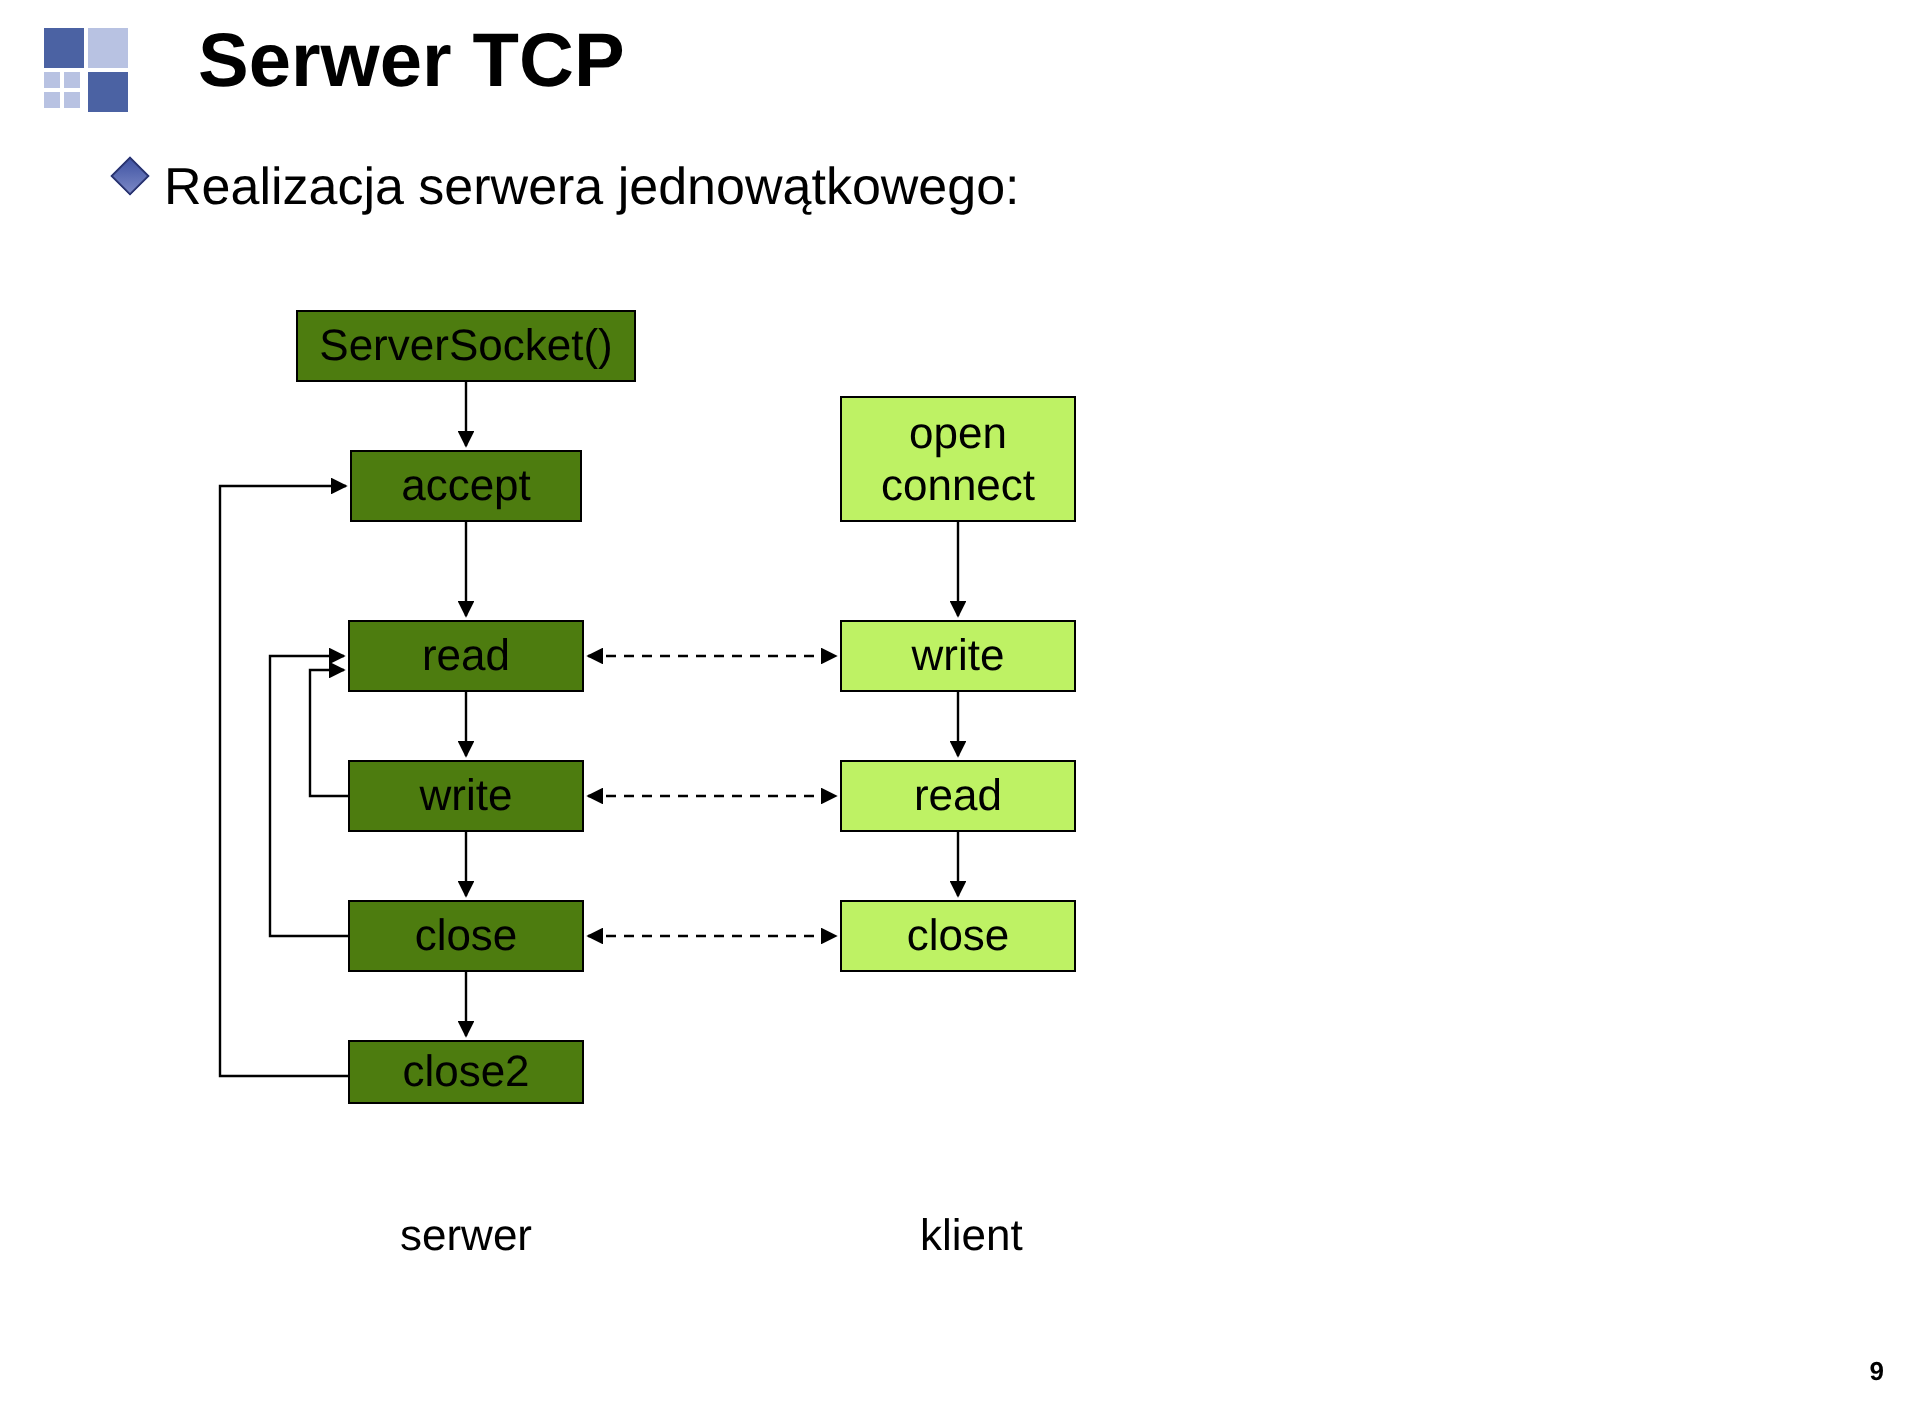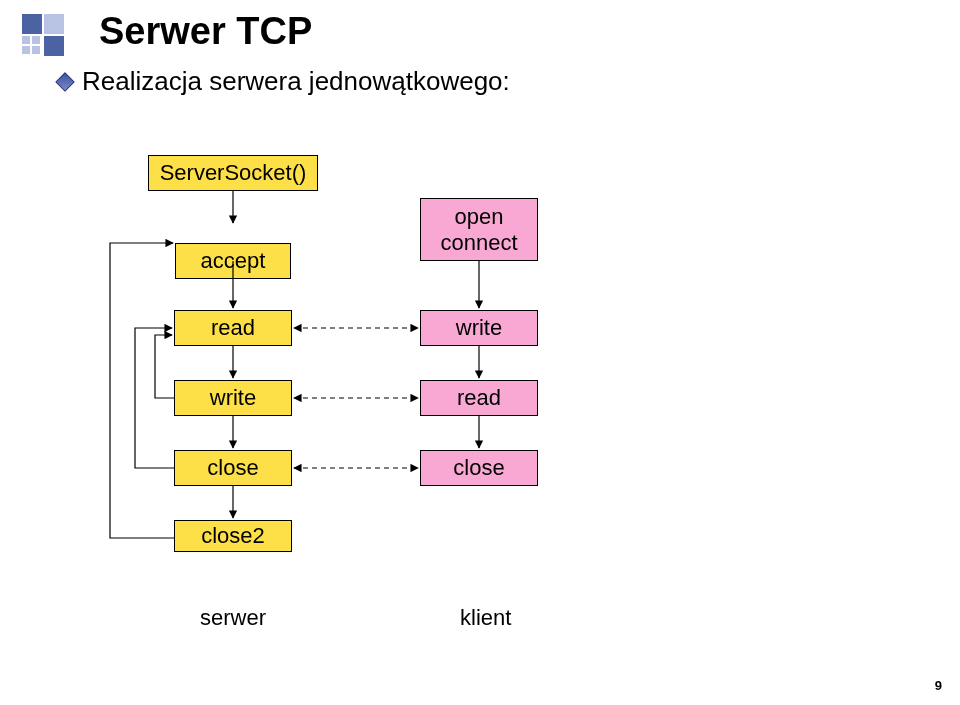--- a/index.html
+++ b/index.html
@@ -51,20 +51,21 @@
   .bullet-row .dia {
     width: 14px;
     height: 14px;
     transform: rotate(45deg);
     background: linear-gradient(135deg, #3b4fa0 0%, #7f8cc8 100%);
     box-shadow: 0 0 0 1px #2b3570 inset;
   }
   .bullet-row .txt {
     font-size: 26px;
     color: #000;
+    margin-top: 12px;
   }
 
   .canvas {
     position: absolute;
     left: 0;
     top: 0;
     width: 960px;
     height: 705px;
   }
 
@@ -72,22 +73,22 @@
     position: absolute;
     box-sizing: border-box;
     border: 1px solid #000;
     font-size: 22px;
     color: #000;
     display: flex;
     align-items: center;
     justify-content: center;
     padding: 0 6px;
   }
-  .blue { background: #fde047; }
-  .plain { background: #f9a8d4; border: 1px solid #000; }
+  .blue { background: #4d7c0f; }
+  .plain { background: #bef264; border: 1px solid #000; }
   .label {
     position: absolute;
     font-size: 22px;
     color: #000;
   }
   .pagenum {
     position: absolute;
     right: 18px;
     bottom: 12px;
     font-size: 13px;
@@ -111,21 +112,21 @@
 </div>
 
 <div class="title">Serwer TCP</div>
 
 <div class="bullet-row">
   <div class="dia"></div>
   <div class="txt">Realizacja serwera jednowątkowego:</div>
 </div>
 
 <div class="box blue" style="left:148px; top:155px; width:170px; height:36px;">ServerSocket()</div>
-<div class="box blue" style="left:175px; top:225px; width:116px; height:36px;margin-top:18px;">accept</div>
+<div class="box blue" style="left:175px; top:225px; width:116px; height:36px;">accept</div>
 <div class="box blue" style="left:174px; top:310px; width:118px; height:36px;">read</div>
 <div class="box blue" style="left:174px; top:380px; width:118px; height:36px;">write</div>
 <div class="box blue" style="left:174px; top:450px; width:118px; height:36px;">close</div>
 <div class="box blue" style="left:174px; top:520px; width:118px; height:32px;">close2</div>
 
 <div class="box plain" style="left:420px; top:198px; width:118px; height:63px; white-space:pre-line; text-align:center; line-height:1.15;">open
 connect</div>
 <div class="box plain" style="left:420px; top:310px; width:118px; height:36px;">write</div>
 <div class="box plain" style="left:420px; top:380px; width:118px; height:36px;">read</div>
 <div class="box plain" style="left:420px; top:450px; width:118px; height:36px;">close</div>

